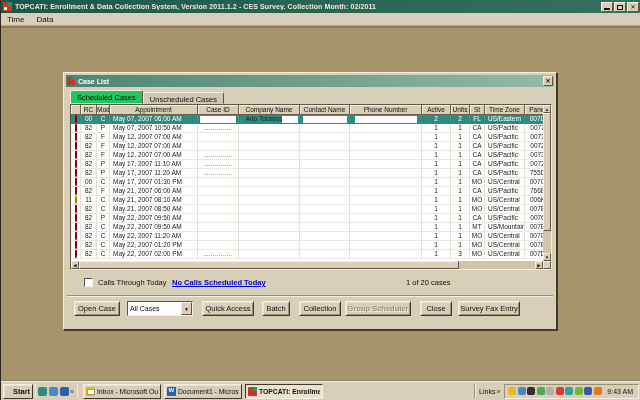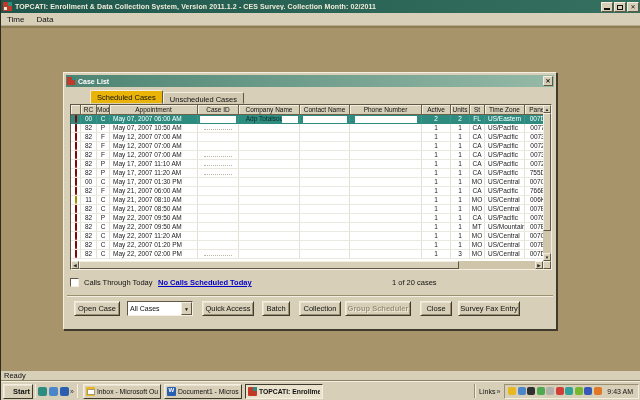--- a/index.html
+++ b/index.html
@@ -31,21 +31,21 @@
   #dlg-titlebar { height:12px; background:linear-gradient(90deg,#4d8473,#95b9a7); display:flex; align-items:center; padding:0 1px; }
   .dlg-ico { width:8px; height:8px; margin-right:3px; background:#c03a2a; position:relative; flex:0 0 auto; }
   .dlg-ico:before { content:""; position:absolute; right:0; top:0; width:3px; height:3px; background:#2e8b80; }
   #dlg-title-text { color:#fff; font-size:7px; font-weight:bold; }
   #dlg-close { margin-left:auto; width:10px; height:10px; background:#d8cfb8; border:1px solid; border-color:#f4efe0 #5f5644 #5f5644 #f4efe0;
     font-size:6px; line-height:8px; text-align:center; color:#111; font-weight:bold; }
 
   #tab-strip { position:absolute; left:6px; top:17px; height:14px; display:flex; align-items:flex-end; }
   .tab { font-size:7.5px; color:#111; background:#d2c9b2; border:1px solid; border-color:#f4efe0 #5f5644 #d2c9b2 #f4efe0;
     border-radius:2px 2px 0 0; padding:2px 6px 1px; height:12px; white-space:nowrap; }
-  .tab.active { background:#eab308; height:14px; position:relative; z-index:2; font-weight:normal; border-bottom-color:#d8cfb8;margin-left:20px; }
+  .tab.active { background:#22c55e; height:14px; position:relative; z-index:2; font-weight:normal; border-bottom-color:#d8cfb8; }
 
   
   #table-outer { position:absolute; left:6px; top:31px; width:482px; height:166px; background:#fff;
     border:1px solid; border-color:#5f5644 #f4efe0 #f4efe0 #5f5644; }
   #grid { position:absolute; left:0; top:0; width:472px; height:156px; overflow:hidden; }
   #table-header { display:flex; height:10px; }
   .hcell { height:10px; background:#d8cfb8; border-right:1px solid #6b604a; border-bottom:1px solid #6b604a;
     box-shadow:inset 1px 1px 0 #f4efe0; font-size:6.5px; color:#111; text-align:center; line-height:10px;
     white-space:nowrap; overflow:hidden; flex:0 0 auto; }
   .trow { display:flex; height:9px; border-bottom:1px solid #ebe9df; background:#fff; position:relative; }
@@ -68,21 +68,21 @@
     width:8px; height:8px; font-size:4.5px; line-height:7px; text-align:center; color:#222; flex:0 0 auto; }
   #vscroll { position:absolute; right:0; top:0; width:8px; height:156px; background:#cec5ab; display:flex; flex-direction:column; }
   #vscroll .thumb { background:#d8cfb8; border:1px solid; border-color:#f4efe0 #5f5644 #5f5644 #f4efe0; height:118px; width:8px; }
   #hscroll { position:absolute; left:0; bottom:0; height:8px; width:472px; background:#cec5ab; display:flex; }
   #hscroll .thumb { background:#d8cfb8; border:1px solid; border-color:#f4efe0 #5f5644 #5f5644 #f4efe0; width:380px; height:8px; }
   #hscroll .spacer { flex:1; }
   #sb-corner { position:absolute; right:0; bottom:0; width:8px; height:8px; background:#d8cfb8;
     border:1px solid; border-color:#f4efe0 #5f5644 #5f5644 #f4efe0; }
 
   
-  #footer-row { position:absolute; left:6px; top:204px; width:478px; height:13px; font-size:7.5px; color:#111; }
+  #footer-row { position:absolute; left:20px; top:204px; width:478px; height:13px; font-size:7.5px; color:#111; }
   #chk { position:absolute; left:0; top:1px; width:9px; height:9px; background:#fff; border:1px solid; border-color:#5f5644 #f4efe0 #f4efe0 #5f5644; }
   #chk-label { position:absolute; left:14px; top:1px; }
   #no-calls-link { position:absolute; left:88px; top:1px; color:#0000cc; font-weight:bold; text-decoration:underline; }
   #case-count { position:absolute; left:322px; top:1px; }
   #dlg-sep { position:absolute; left:3px; top:222px; width:486px; height:2px; border-top:1px solid #9b8f72; border-bottom:1px solid #f4efe0; }
 
   .dbtn { position:absolute; top:228px; height:15px; background:#d8cfb8; border:1px solid; border-color:#f4efe0 #403a2c #403a2c #f4efe0;
     box-shadow:inset 1px 1px 0 #e9e2cf, inset -1px -1px 0 #9b8f72; font-size:7.5px; color:#111; text-align:center;
     line-height:13px; white-space:nowrap; overflow:hidden; }
   .dbtn.disabled { color:#9a917b; text-shadow:1px 1px 0 #f0ead8;font-weight:bold; }
@@ -450,23 +450,20 @@
       </div>
       <div class="dbtn" style="left:138px;width:52px">Quick Access</div>
       <div class="dbtn" style="left:198px;width:28px">Batch</div>
       <div class="dbtn" style="left:235px;width:42px">Collection</div>
       <div class="dbtn disabled" style="left:281px;width:66px">Group Scheduler</div>
       <div class="dbtn" style="left:356px;width:32px">Close</div>
       <div class="dbtn" style="left:394px;width:62px">Survey Fax Entry</div>
     </div>
   </div>
 
-  <div id="statusbar">
-    <span>Ready</span>
-  </div>
 
   <div id="taskbar">
     <div id="start-btn">
       <span id="start-flag"></span>
       <span id="start-label">Start</span>
     </div>
     <span class="tb-sep"></span>
     <div id="quick-launch">
         <span class="ql-ico" style="background: rgb(46, 139, 128);"></span>
         <span class="ql-ico" style="background: rgb(74, 134, 200);"></span>

